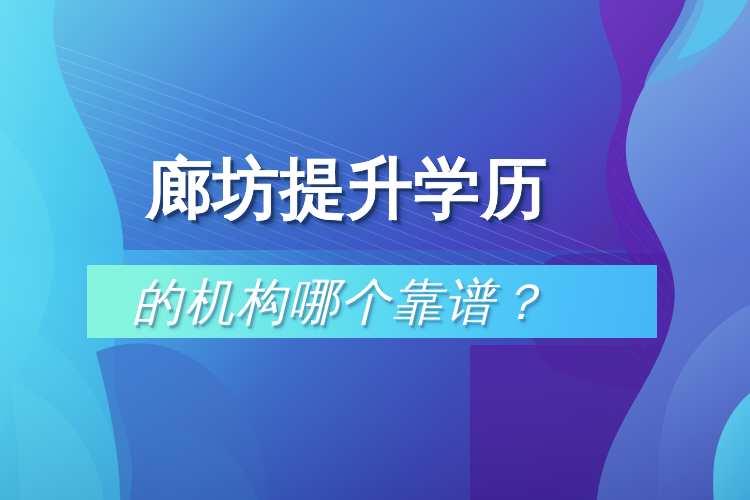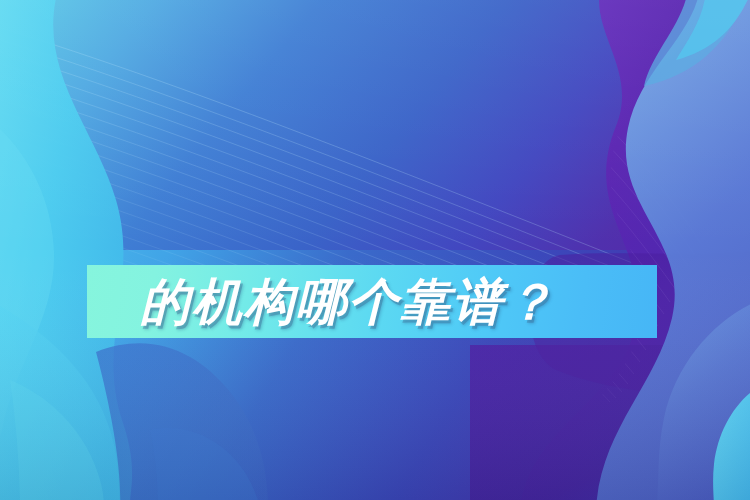--- a/index.html
+++ b/index.html
@@ -54,29 +54,29 @@
         #86f5dd 0%,
         #84f3e0 12%,
         #6fe8ea 32%,
         #5bd8f2 52%,
         #4fc9f7 70%,
         #4abdf7 86%,
         #46b6f6 100%);
   }
   #title-line2 {
     position: absolute;
-    left: 140px;
+    left: 132px;
     top: 268px;
     width: 520px;
     height: 68px;
     display: flex;
     align-items: center;
     font-size: 50px;
     line-height: 1;
-    font-weight: bold;
+    font-weight: normal;
     font-style: italic;
     color: #ffffff;
     letter-spacing: 2px;
     white-space: nowrap;
     text-shadow:
        2px 3px 0 rgba(60,110,150,0.40),
        3px 4px 3px rgba(40,90,140,0.30);
   }
 </style>
 </head>
@@ -268,18 +268,19 @@
                C158,486 156,456 150,430 Z" fill="#3f7ad4" opacity="0.35"></path>
 
       <path d="M10,380 C54,398 88,436 100,480
                C104,494 104,504 104,510 L20,510
                C20,470 16,420 10,380 Z" fill="#5fd9f2" opacity="0.30"></path>
 
       <rect x="0" y="0" width="750" height="500" fill="url(#gShadeV)"></rect>
     </g>
   </svg>
 
+  <div id="title-line1">廊坊提升学历</div>
 
   <div id="band"></div>
 
   <div id="title-line2">的机构哪个靠谱？</div>
 
 </div>
 
 </body></html>

